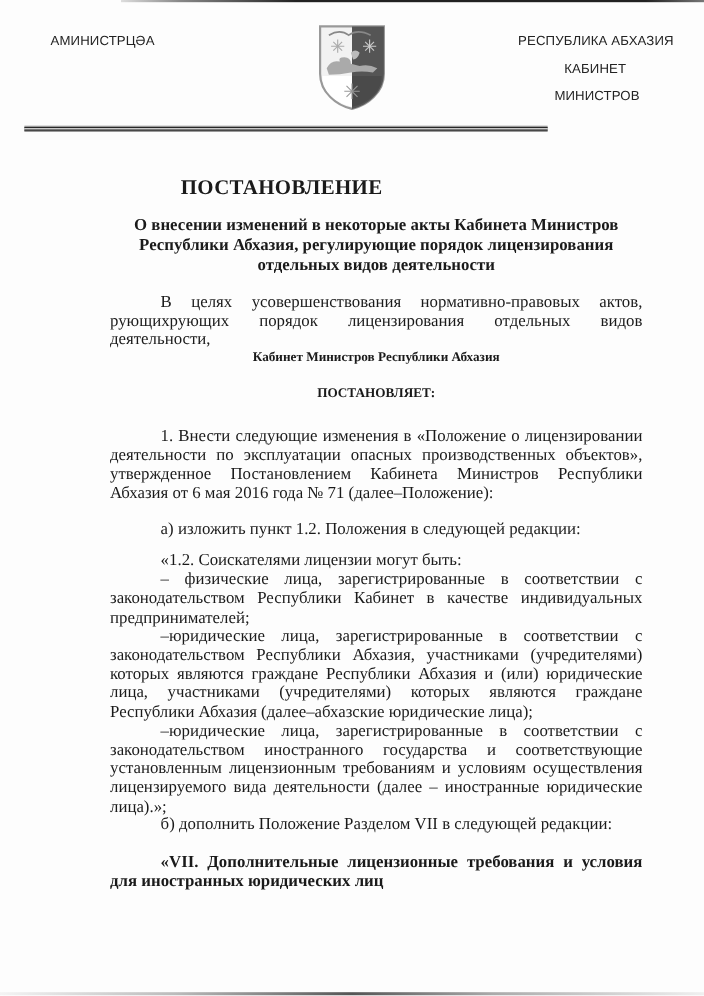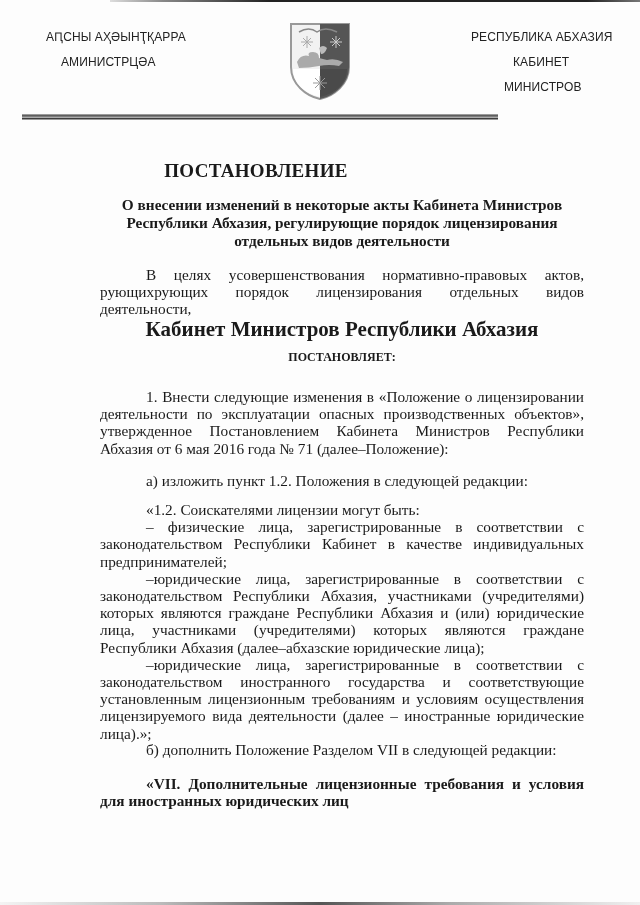--- a/index.html
+++ b/index.html
@@ -16,30 +16,29 @@
   .hdr-right div:nth-child(1){ text-align:left; padding-left:15px; }
   .hdr-right div:nth-child(2){ text-align:left; padding-left:57px; }
   .hdr-right div:nth-child(3){ text-align:left; padding-left:48px; }
   .emblem { position: absolute; left: 289px; top: 22px; width: 62px; height: 78px; }
   .serif { font-family: "Liberation Serif", serif; color: #1a1a1a; }
   .title { position: absolute; left: 0; width: 512px; top: 160px; text-align: center; font-size: 19px; font-weight: bold; letter-spacing: 0.3px; }
   .subtitle { position: absolute; left: 100px; width: 484px; top: 196px; text-align: center; font-size: 15.3px; font-weight: bold; line-height: 18px; }
   .body { position: absolute; left: 100px; width: 484px; font-size: 15.3px; line-height: 17.2px; text-align: justify; }
   .body p { margin: 0; }
   .indent { text-indent: 46px; }
-  .center-bold { position: absolute; left: 100px; width: 484px; text-align: center; font-size: 21px; font-weight: bold; }
+  .center-bold { position: absolute; left: 100px; width: 484px; text-align: center; font-size: 12px; font-weight: bold; }
   .bold { font-weight: bold; }
 </style>
 </head>
 <body>
 
 <div class="topband"></div>
 
 <div class="hdr hdr-left">
-  <div>АԤСНЫ АҲӘЫНҬҚАРРА</div>
   <div>АМИНИСТРЦӘА</div>
 </div>
 
 <svg class="emblem" viewBox="0 0 62 78">
   <path d="M2 2 H60 V45 C60 62 45 74 31 77 C17 74 2 62 2 45 Z" fill="#f2f2f2" stroke="#999" stroke-width="2"></path>
   <path d="M31 2 H60 V45 C60 62 45 74 31 77 Z" fill="#555"></path>
   <path d="M4 47 L31 47 L31 75 C17 72 4 62 4 47 Z" fill="#fff"></path>
   <path d="M31 47 L58 47 C58 62 45 72 31 75 Z" fill="#4a4a4a"></path>
   <path d="M10 10 Q20 4 28 10 Q36 4 48 10" stroke="#888" stroke-width="1.5" fill="none"></path>
   <g stroke="#aaa" stroke-width="1">

